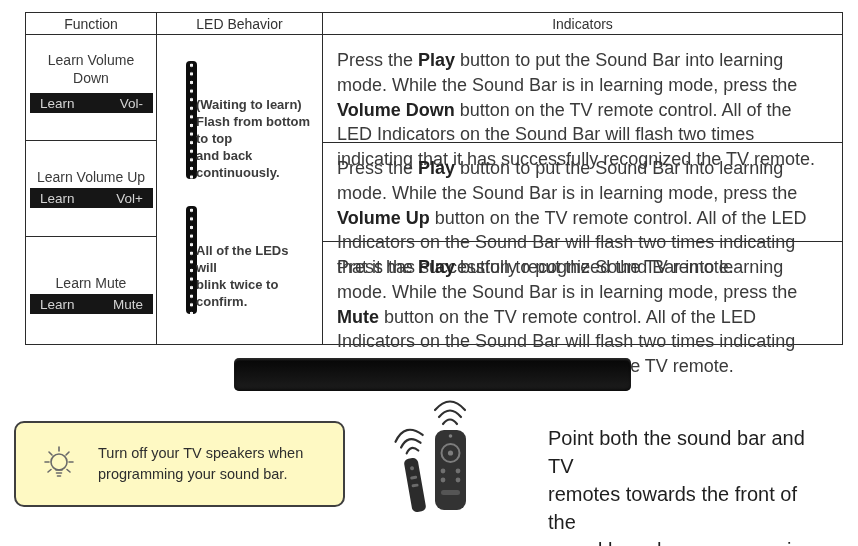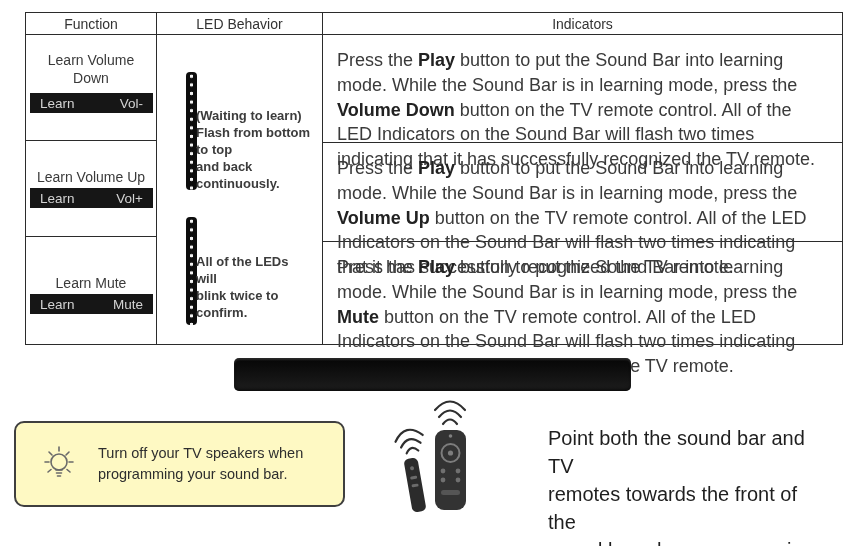--- a/index.html
+++ b/index.html
@@ -9,21 +9,21 @@
   }
   *{box-sizing:border-box;}
 
   
   .tbl{
     position:absolute;left:25px;top:12px;width:818px;height:333px;
     display:flex;border:1.5px solid #2b2b2b;background:#fff;justify-content:center;
   }
   .col{display:flex;flex-direction:column;}
   .col.function{width:131px;border-right:1.5px solid #2b2b2b;}
-  .col.led{width:166px;border-right:1.5px solid #2b2b2b;gap:11px;}
+  .col.led{width:166px;border-right:1.5px solid #2b2b2b;}
   .col.desc{flex:1;}
   .hdr{
     height:22px;flex:0 0 22px;border-bottom:1.5px solid #2b2b2b;
     display:flex;align-items:center;justify-content:center;
     font-size:14px;color:#333;
   }
   .fcell{position:relative;border-bottom:1.5px solid #2b2b2b;text-align:center;}
   .fcell:last-child{border-bottom:none;flex:1;}
   .fcell.r1{height:106px;}
   .fcell.r2{height:96px;}

